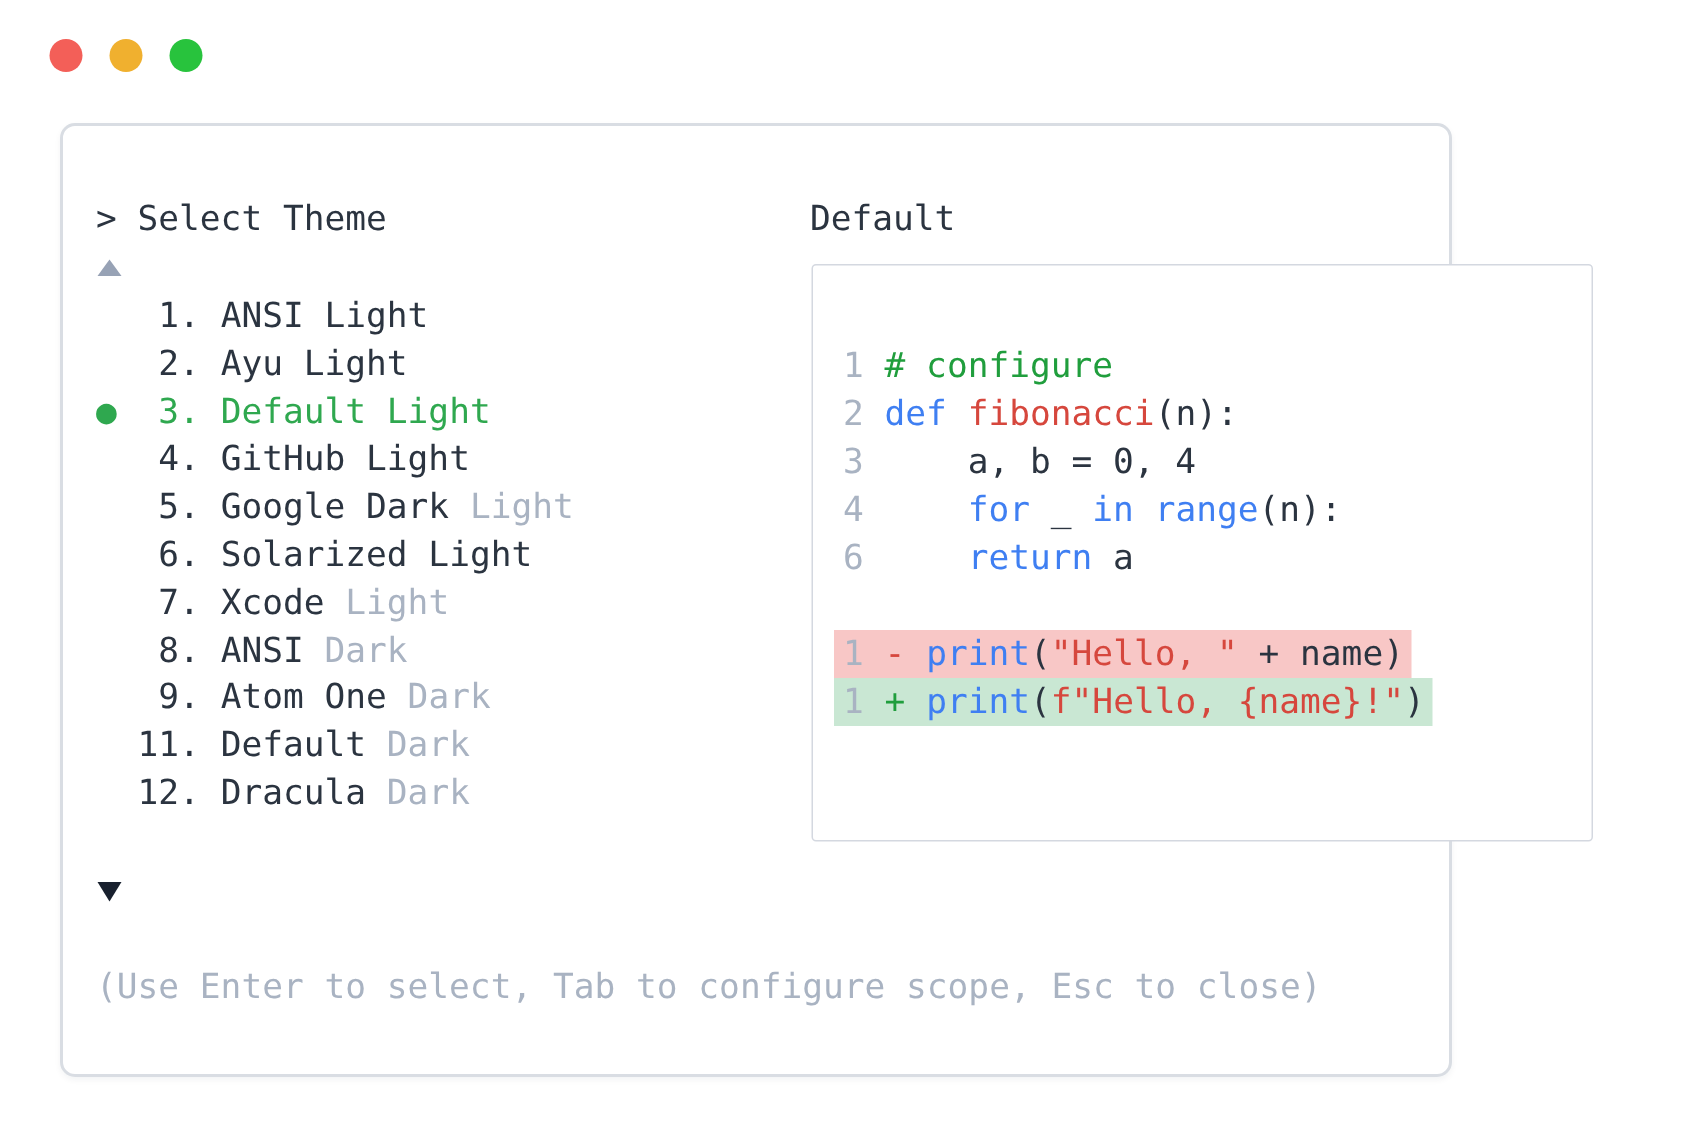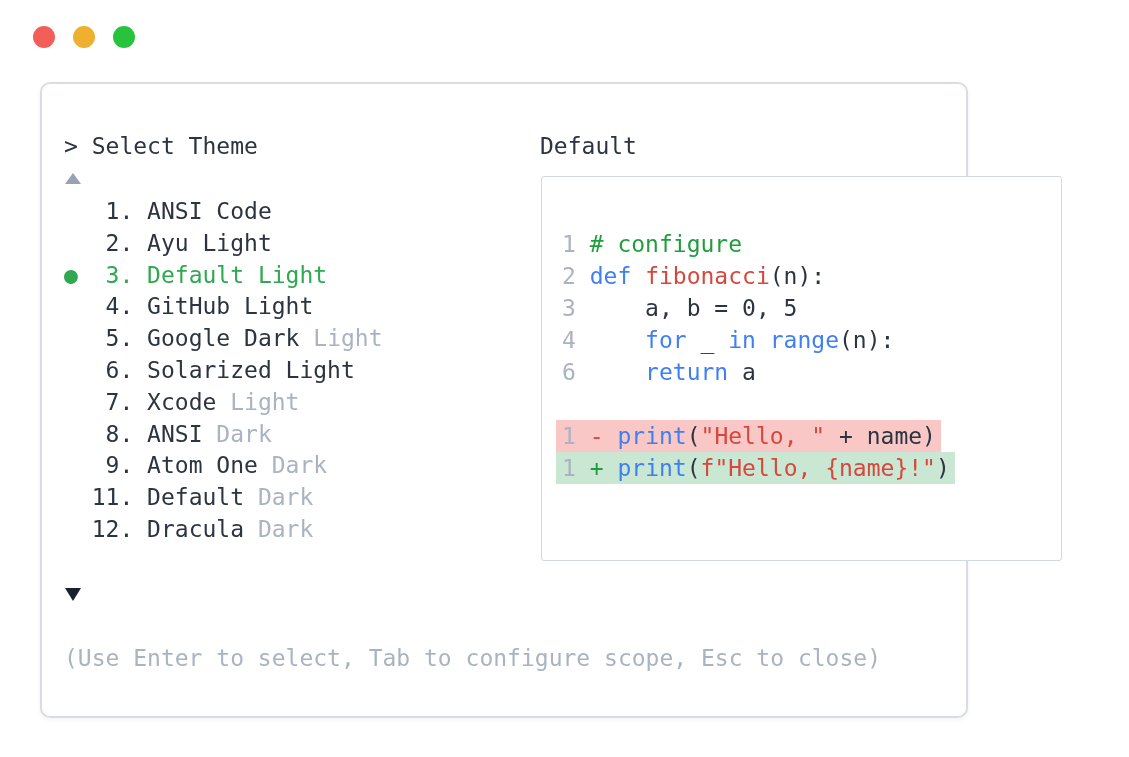--- a/index.html
+++ b/index.html
@@ -96,38 +96,38 @@
     <span class="light" style="background: rgb(240, 176, 47);"></span>
     <span class="light" style="background: rgb(40, 195, 61);"></span>
   </div>
 
 <div class="panel">
   <div class="prompt">&gt; Select Theme</div>
   <div class="preview-title">Default</div>
 
   <div class="scroll-up"></div>
   <div class="theme-list">
-      <div class="theme-row"><span class="marker"> </span><span class="num">  1. </span><span class="name">ANSI Code</span></div>
+      <div class="theme-row"><span class="marker"> </span><span class="num">  1. </span><span class="name">ANSI Light</span></div>
       <div class="theme-row"><span class="marker"> </span><span class="num">  2. </span><span class="name">Ayu Light</span></div>
       <div class="theme-row selected"><span class="marker">●</span><span class="num">  3. </span><span class="name">Default Light</span></div>
       <div class="theme-row"><span class="marker"> </span><span class="num">  4. </span><span class="name">GitHub Light</span></div>
       <div class="theme-row"><span class="marker"> </span><span class="num">  5. </span><span class="name">Google Dark</span><span class="suffix"> Light</span></div>
       <div class="theme-row"><span class="marker"> </span><span class="num">  6. </span><span class="name">Solarized Light</span></div>
       <div class="theme-row"><span class="marker"> </span><span class="num">  7. </span><span class="name">Xcode</span><span class="suffix"> Light</span></div>
       <div class="theme-row"><span class="marker"> </span><span class="num">  8. </span><span class="name">ANSI</span><span class="suffix"> Dark</span></div>
       <div class="theme-row"><span class="marker"> </span><span class="num">  9. </span><span class="name">Atom One</span><span class="suffix"> Dark</span></div>
       <div class="theme-row"><span class="marker"> </span><span class="num"> 11. </span><span class="name">Default</span><span class="suffix"> Dark</span></div>
       <div class="theme-row"><span class="marker"> </span><span class="num"> 12. </span><span class="name">Dracula</span><span class="suffix"> Dark</span></div>
     </div>
   <div class="scroll-down"></div>
 
   <div class="preview-box">
       <div class="cl"><span class="ln">1</span> <span class="cmt"># configure</span></div>
       <div class="cl"><span class="ln">2</span> <span class="kw">def</span><span class="pl"> </span><span class="fn">fibonacci</span><span class="pl">(n):</span></div>
-      <div class="cl"><span class="ln">3</span> <span class="pl">    a, b = 0, 5</span></div>
+      <div class="cl"><span class="ln">3</span> <span class="pl">    a, b = 0, 4</span></div>
       <div class="cl"><span class="ln">4</span> <span class="pl">    </span><span class="kw">for</span><span class="pl"> _ </span><span class="kw">in</span><span class="pl"> </span><span class="kw">range</span><span class="pl">(n):</span></div>
       <div class="cl"><span class="ln">6</span> <span class="pl">    </span><span class="kw">return</span><span class="pl"> a</span></div>
       <div class="cl"> </div>
       <div class="cl"><span class="diffbg removed"><span class="ln">1</span> <span class="mr removed-mark">-</span> <span class="kw">print</span><span class="pl">(</span><span class="str">"Hello, "</span><span class="pl"> + name)</span></span></div>
       <div class="cl"><span class="diffbg added"><span class="ln">1</span> <span class="mr added-mark">+</span> <span class="kw">print</span><span class="pl">(</span><span class="str">f"Hello, {name}!"</span><span class="pl">)</span></span></div>
     </div>
 
   <div class="hint">(Use Enter to select, Tab to configure scope, Esc to close)</div>
 </div>
 

